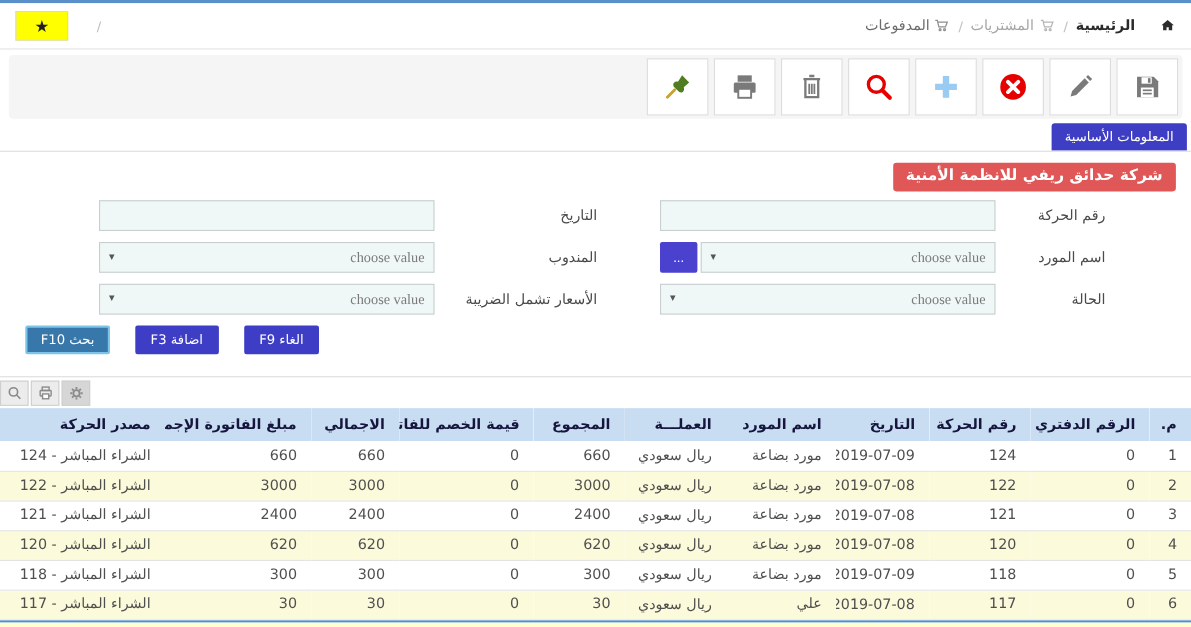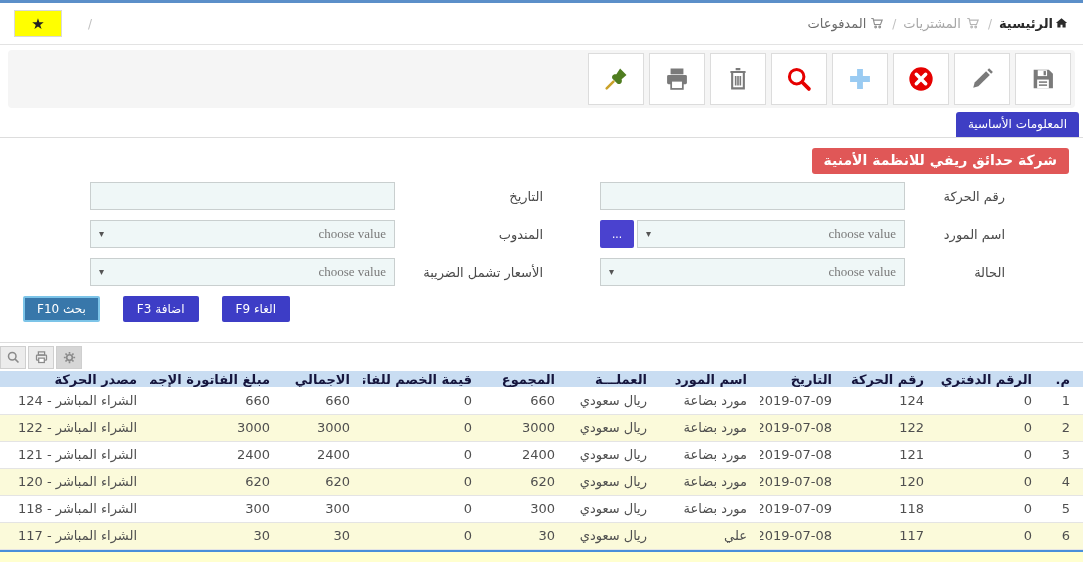--- a/index.html
+++ b/index.html
@@ -4,21 +4,21 @@
 <style>
   * { box-sizing: border-box; margin: 0; padding: 0; }
   html,body { width:1083px; height:570px; overflow:hidden; background:#fff;
     font-family:"DejaVu Sans", sans-serif; direction:rtl; }
   .topline { height:3px; background:#5b8fc9; }
 
   
   .crumbbar { height:42px; background:#fff; border-bottom:1px solid #e3e3e3;
     display:flex; align-items:center; justify-content:space-between; padding:0 14px; }
   .crumbs { display:flex; align-items:center; gap:7px; font-size:13px; }
-  .crumb-home { font-weight:bold; color:#2b2b2b; display:flex; align-items:center; gap:1px; }
+  .crumb-home { font-weight:bold; color:#2b2b2b; display:flex; align-items:center; gap:22px; }
   .crumb-sep { color:#c0c0c0; font-size:12px; }
   .crumb-mid { color:#a6a6a6; display:flex; align-items:flex-start; gap:5px; }
   .crumb-last { color:#6b6b6b; display:flex; align-items:center; gap:4px; }
   .fav-zone { display:flex; align-items:center; gap:26px; }
   .fav-sep { color:#c0c0c0; font-size:12px; }
   .star-btn { width:48px; height:27px; background:#ffff00; border:1px solid #d9d9d9;
     display:flex; align-items:center; justify-content:center; font-size:15px; color:#222;
     cursor:pointer; }
 
   
@@ -65,21 +65,21 @@
   
   .mini-tools { display:flex; justify-content:flex-end; padding:3px 6px 2px 0; gap:2px; }
   .mini-btn { width:26px; height:23px; background:#ececec; border:1px solid #cfcfcf;
     display:flex; align-items:center; justify-content:center; cursor:pointer; }
   .mini-btn.dark { background:#d6d6d6; }
   .mini-btn svg { width:15px; height:15px; }
 
   
   table { width:1083px; border-collapse:collapse; table-layout:fixed; }
   thead th { background:#c9ddf2; color:#15153d; font-size:13px; font-weight:bold;
-    height:16px; text-align:right; padding:0 13px; white-space:nowrap; overflow:hidden; }
+    height:30px; text-align:right; padding:0 13px; white-space:nowrap; overflow:hidden; }
   tbody td { height:27px; font-size:13px; color:#4f4f4f; text-align:right; padding:0 13px;
     border-bottom:1px solid #e4e4e4; white-space:nowrap; overflow:hidden; }
   tbody tr.alt { background:#fbfada; }
   .tbl-bottom-line { height:2px; background:#4a90d9; }
   .tbl-footer-strip { height:10px; background:#ffffcf; }
 </style>
 </head>
 <body>
 
 <div class="topline"></div>

